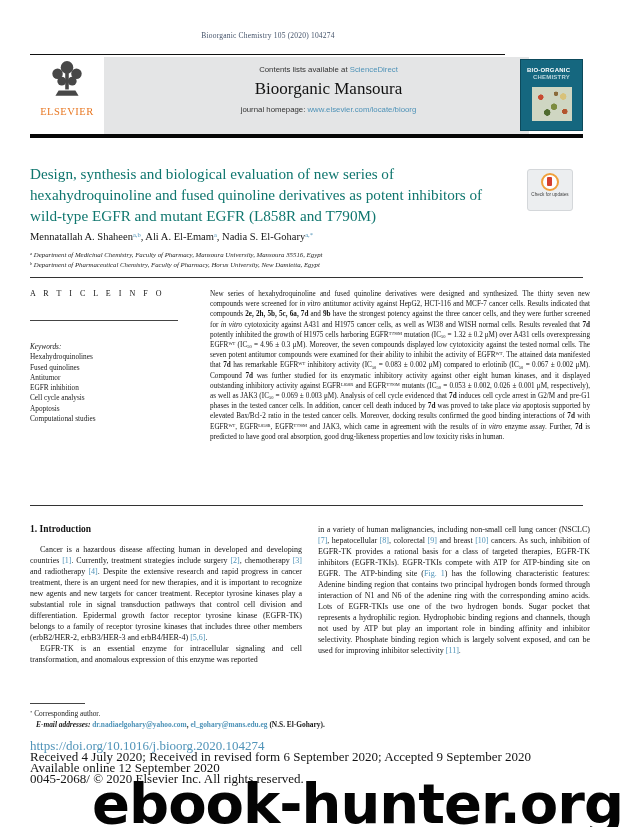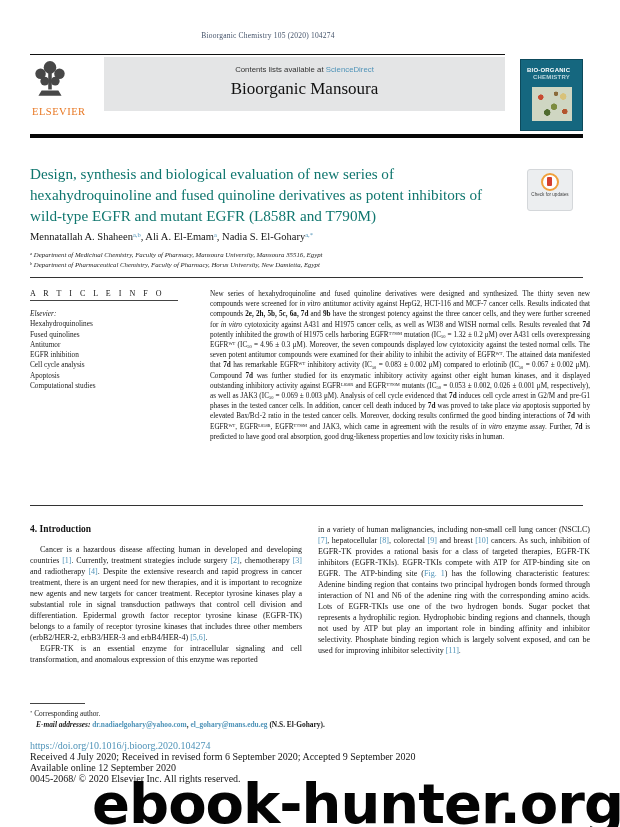--- a/index.html
+++ b/index.html
@@ -5,23 +5,23 @@
   html,body{margin:0;padding:0;background:#888;}
   #page{position:relative;width:620px;height:827px;background:#ffffff;margin:0 auto;
         font-family:"Liberation Serif", serif;color:#1a1a1a;overflow:hidden;}
 
   
   .citation{position:absolute;top:31px;left:0;width:536px;text-align:center;
             font-size:7.5px;color:#44536a;letter-spacing:.2px;}
 
   
   .header-wrap{position:absolute;left:30px;top:54px;width:475px;height:77px;border-top:1.5px solid #111;}
-  .logo-box{position:absolute;left:2px;top:4px;width:70px;height:70px;background:#fff;text-align:left;}
+  .logo-box{position:absolute;left:2px;top:4px;width:70px;height:70px;background:#fff;text-align:center;}
   .logo-box .els-text{font-size:10.5px;color:#e87722;letter-spacing:.5px;margin-top:1px;font-family:"Liberation Serif",serif;}
-  .gray-band{position:absolute;left:74px;top:2px;width:401px;height:54px;background:#e4e5e6;text-align:center;}
+  .gray-band{position:absolute;left:74px;top:2px;width:401px;height:80px;background:#e4e5e6;text-align:center;padding-left:24px;}
   .contents-line{margin-top:8px;font-size:7.8px;font-family:"Liberation Sans",sans-serif;color:#333;}
   .journal-name{margin-top:5px;font-size:17px;color:#111;}
   .homepage-line{margin-top:6px;font-size:7.8px;font-family:"Liberation Sans",sans-serif;color:#333;}
   .link{color:#4f93b8;}
   .cover{position:absolute;left:520px;top:59px;width:63px;height:72px;background:#15677f;
          box-shadow:0 0 0 1px #0d4a5c inset;padding:0;}
   .cover-title{color:#fff;font-family:"Liberation Sans",sans-serif;font-weight:bold;
                font-size:6px;line-height:6.5px;text-align:left;padding:8px 0 0 7px;letter-spacing:.2px;}
   .cover-title .l2{color:#bcd6de;padding-left:6px;}
   .cover-art{margin:7px auto 0 auto;width:40px;height:34px;
@@ -44,40 +44,40 @@
   .badge-icon::after{content:"";position:absolute;left:4px;top:2px;width:5px;height:9px;
                      background:#d43f2f;border-radius:1px;}
   .badge-label{font-size:4.6px;color:#444;line-height:5.2px;}
   .authors{position:absolute;left:30px;top:231px;width:520px;font-size:10.5px;color:#141414;}
   .affils{position:absolute;left:30px;top:250px;width:540px;font-size:6.8px;font-style:italic;line-height:9.5px;color:#222;}
 
   .rule-thin1{position:absolute;left:30px;top:277px;width:553px;height:1px;background:#333;}
 
   
   .col-head{font-size:8px;letter-spacing:3px;color:#111;border-bottom:1px solid #444;
-            padding-bottom:2px;margin-bottom:8px;}
+            padding-bottom:22px;margin-bottom:21px;}
   .info-col{position:absolute;left:30px;top:289px;width:148px;}
   .kw-label{font-size:7.3px;font-style:italic;line-height:10.3px;}
   .kw{font-size:7.3px;line-height:10.3px;}
   .abs-col{position:absolute;left:210px;top:289px;width:380px;}
   .abs-body{font-size:7.2px;line-height:10.2px;text-align:justify;color:#141414;}
   .rule-thin2{position:absolute;left:30px;top:505px;width:553px;height:1px;background:#333;}
 
   
   .intro-col{position:absolute;top:524px;width:272px;font-size:8px;line-height:11px;text-align:justify;color:#141414;}
   .intro-left{left:30px;}
   .intro-right{left:318px;}
   .intro-head{font-size:9.5px;font-weight:bold;margin-bottom:9px;text-align:left;}
   .para-indent{text-indent:10px;}
 
   
   .footnote{position:absolute;left:30px;top:703px;width:545px;font-size:7.4px;line-height:10.5px;}
   .footnote-rule{width:55px;height:1px;background:#444;margin-bottom:5px;}
   .footnote .emails{padding-left:6px;font-weight:bold;}
-  .footer-meta{position:absolute;left:30px;top:740px;width:560px;font-size:10px;line-height:11px;color:#141414;}
+  .footer-meta{position:absolute;left:30px;top:740px;width:560px;font-size:13px;line-height:11px;color:#141414;}
 
   .watermark{position:absolute;right:-3px;bottom:-9px;font-family:"DejaVu Sans",sans-serif;
              font-weight:bold;font-size:56px;letter-spacing:-1px;color:#040404;z-index:5;white-space:nowrap;}
 
   
   .run-b{font-weight:bold;}
   .run-i{font-style:italic;}
   .run-sup{font-size:62%;position:relative;top:-0.45em;line-height:0;}
   .run-sub{font-size:62%;position:relative;top:0.25em;line-height:0;}
   .run-link{color:#4f93b8;}
@@ -104,20 +104,23 @@
           </g>
         </svg>
       </span>
       <div class="els-text">ELSEVIER</div>
     </div>
     <div class="gray-band">
       <div class="contents-line">
         <span>Contents lists available at </span><span class="link">ScienceDirect</span>
       </div>
       <div class="journal-name">Bioorganic Mansoura</div>
+      <div class="homepage-line">
+        <span>journal homepage: </span><span class="link">www.elsevier.com/locate/bioorg</span>
+      </div>
     </div>
   </div>
   <div class="cover">
     <div class="cover-title">
       <div>BIO-ORGANIC</div>
       <div class="l2">CHEMISTRY</div>
     </div>
     <div class="cover-art"></div>
   </div>
   <div class="rule-thick"></div>
@@ -135,38 +138,38 @@
   <div class="authors">Mennatallah A. Shaheen<span class="run-sup run-link">a,b</span>, Ali A. El-Emam<span class="run-sup run-link">a</span>, Nadia S. El-Gohary<span class="run-sup run-link">a,*</span></div>
   <div class="affils">
     <div><span class="run-sup">a</span> Department of Medicinal Chemistry, Faculty of Pharmacy, Mansoura University, Mansoura 35516, Egypt</div>
     <div><span class="run-sup">b</span> Department of Pharmaceutical Chemistry, Faculty of Pharmacy, Horus University, New Damietta, Egypt</div>
   </div>
 
   <div class="rule-thin1"></div>
 
   <div class="info-col">
     <div class="col-head">A R T I C L E  I N F O</div>
-    <div class="kw-label">Elsevier:</div>
+    <div class="kw-label">Keywords:</div>
     <div class="kw">Hexahydroquinolines</div>
     <div class="kw">Fused quinolines</div>
     <div class="kw">Antitumor</div>
     <div class="kw">EGFR inhibition</div>
     <div class="kw">Cell cycle analysis</div>
     <div class="kw">Apoptosis</div>
     <div class="kw">Computational studies</div>
   </div>
 
   <div class="abs-col">
     <div class="abs-body">New series of hexahydroquinoline and fused quinoline derivatives were designed and synthesized. The thirty seven new compounds were screened for <span class="run-i">in vitro</span> antitumor activity against HepG2, HCT-116 and MCF-7 cancer cells. Results indicated that compounds <span class="run-b">2e, 2h, 5b, 5c, 6a, 7d</span> and <span class="run-b">9b</span> have the strongest potency against the three cancer cells, and they were further screened for <span class="run-i">in vitro</span> cytotoxicity against A431 and H1975 cancer cells, as well as WI38 and WISH normal cells. Results revealed that <span class="run-b">7d</span> potently inhibited the growth of H1975 cells harboring EGFR<span class="run-sup">T790M</span> mutation (IC<span class="run-sub">50</span> = 1.32 ± 0.2 μM) over A431 cells overexpressing EGFR<span class="run-sup">WT</span> (IC<span class="run-sub">50</span> = 4.96 ± 0.3 μM). Moreover, the seven compounds displayed low cytotoxicity against the tested normal cells. The seven potent antitumor compounds were examined for their ability to inhibit the activity of EGFR<span class="run-sup">WT</span>. The attained data manifested that <span class="run-b">7d</span> has remarkable EGFR<span class="run-sup">WT</span> inhibitory activity (IC<span class="run-sub">50</span> = 0.083 ± 0.002 μM) compared to erlotinib (IC<span class="run-sub">50</span> = 0.067 ± 0.002 μM). Compound <span class="run-b">7d</span> was further studied for its enzymatic inhibitory activity against other eight human kinases, and it displayed outstanding inhibitory activity against EGFR<span class="run-sup">L858R</span> and EGFR<span class="run-sup">T790M</span> mutants (IC<span class="run-sub">50</span> = 0.053 ± 0.002, 0.026 ± 0.001 μM, respectively), as well as JAK3 (IC<span class="run-sub">50</span> = 0.069 ± 0.003 μM). Analysis of cell cycle evidenced that <span class="run-b">7d</span> induces cell cycle arrest in G2/M and pre-G1 phases in the tested cancer cells. In addition, cancer cell death induced by <span class="run-b">7d</span> was proved to take place <span class="run-i">via</span> apoptosis supported by elevated Bax/Bcl-2 ratio in the tested cancer cells. Moreover, docking results confirmed the good binding interactions of <span class="run-b">7d</span> with EGFR<span class="run-sup">WT</span>, EGFR<span class="run-sup">L858R</span>, EGFR<span class="run-sup">T790M</span> and JAK3, which came in agreement with the results of <span class="run-i">in vitro</span> enzyme assay. Further, <span class="run-b">7d</span> is predicted to have good oral absorption, good drug-likeness properties and low toxicity risks in human.</div>
   </div>
 
   <div class="rule-thin2"></div>
 
   <div class="intro-col intro-left">
-    <div class="intro-head">4. Introduction</div>
+    <div class="intro-head">1. Introduction</div>
     <div class="para-indent">Cancer is a hazardous disease affecting human in developed and developing countries <span class="run-link">[1]</span>. Currently, treatment strategies include surgery <span class="run-link">[2]</span>, chemotherapy <span class="run-link">[3]</span> and radiotherapy <span class="run-link">[4]</span>. Despite the extensive research and rapid progress in cancer treatment, there is an urgent need for new therapies, and it is important to recognize new agents and new targets for cancer treatment. Receptor tyrosine kinases play a substantial role in signal transduction pathways that control cell division and differentiation. Epidermal growth factor receptor tyrosine kinase (EGFR-TK) belongs to a family of receptor tyrosine kinases that includes three other members (erbB2/HER-2, erbB3/HER-3 and erbB4/HER-4) <span class="run-link">[5,6]</span>.</div>
     <div class="para-indent">EGFR-TK is an essential enzyme for intracellular signaling and cell transformation, and anomalous expression of this enzyme was reported</div>
   </div>
   <div class="intro-col intro-right">
     <div>in a variety of human malignancies, including non-small cell lung cancer (NSCLC) <span class="run-link">[7]</span>, hepatocellular <span class="run-link">[8]</span>, colorectal <span class="run-link">[9]</span> and breast <span class="run-link">[10]</span> cancers. As such, inhibition of EGFR-TK provides a rational basis for a class of targeted therapies, EGFR-TK inhibitors (EGFR-TKIs). EGFR-TKIs compete with ATP for ATP-binding site on EGFR. The ATP-binding site (<span class="run-link">Fig. 1</span>) has the following characteristic features: Adenine binding region that contains two principal hydrogen bonds formed through interaction of N1 and N6 of the adenine ring with the corresponding amino acids. Lots of EGFR-TKIs use one of the two hydrogen bonds. Sugar pocket that represents a hydrophilic region. Hydrophobic binding regions and channels, though not used by ATP but play an important role in binding affinity and inhibitor selectivity. Phosphate binding region which is largely solvent exposed, and can be used for improving inhibitor selectivity <span class="run-link">[11]</span>.</div>
   </div>
 
   <div class="footnote">
     <div class="footnote-rule"></div>
     <div><span class="run-sup">*</span> Corresponding author.</div>

